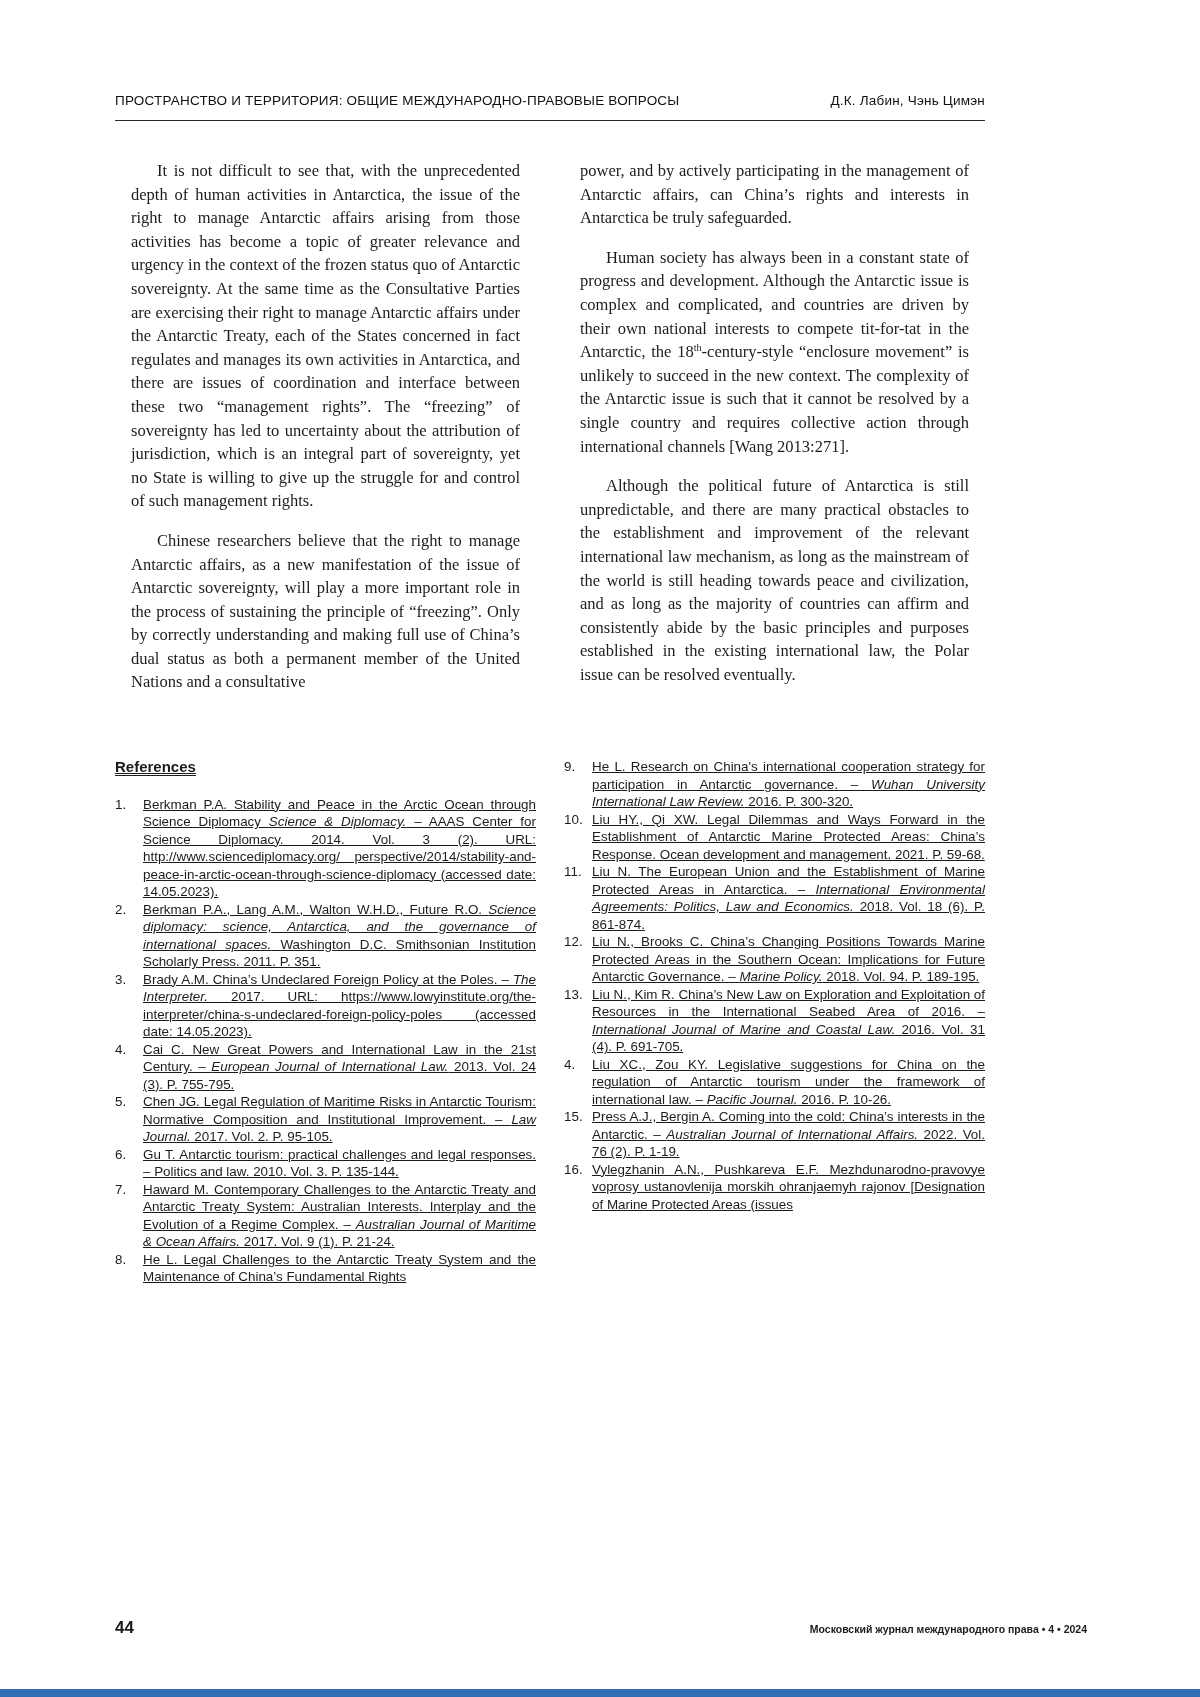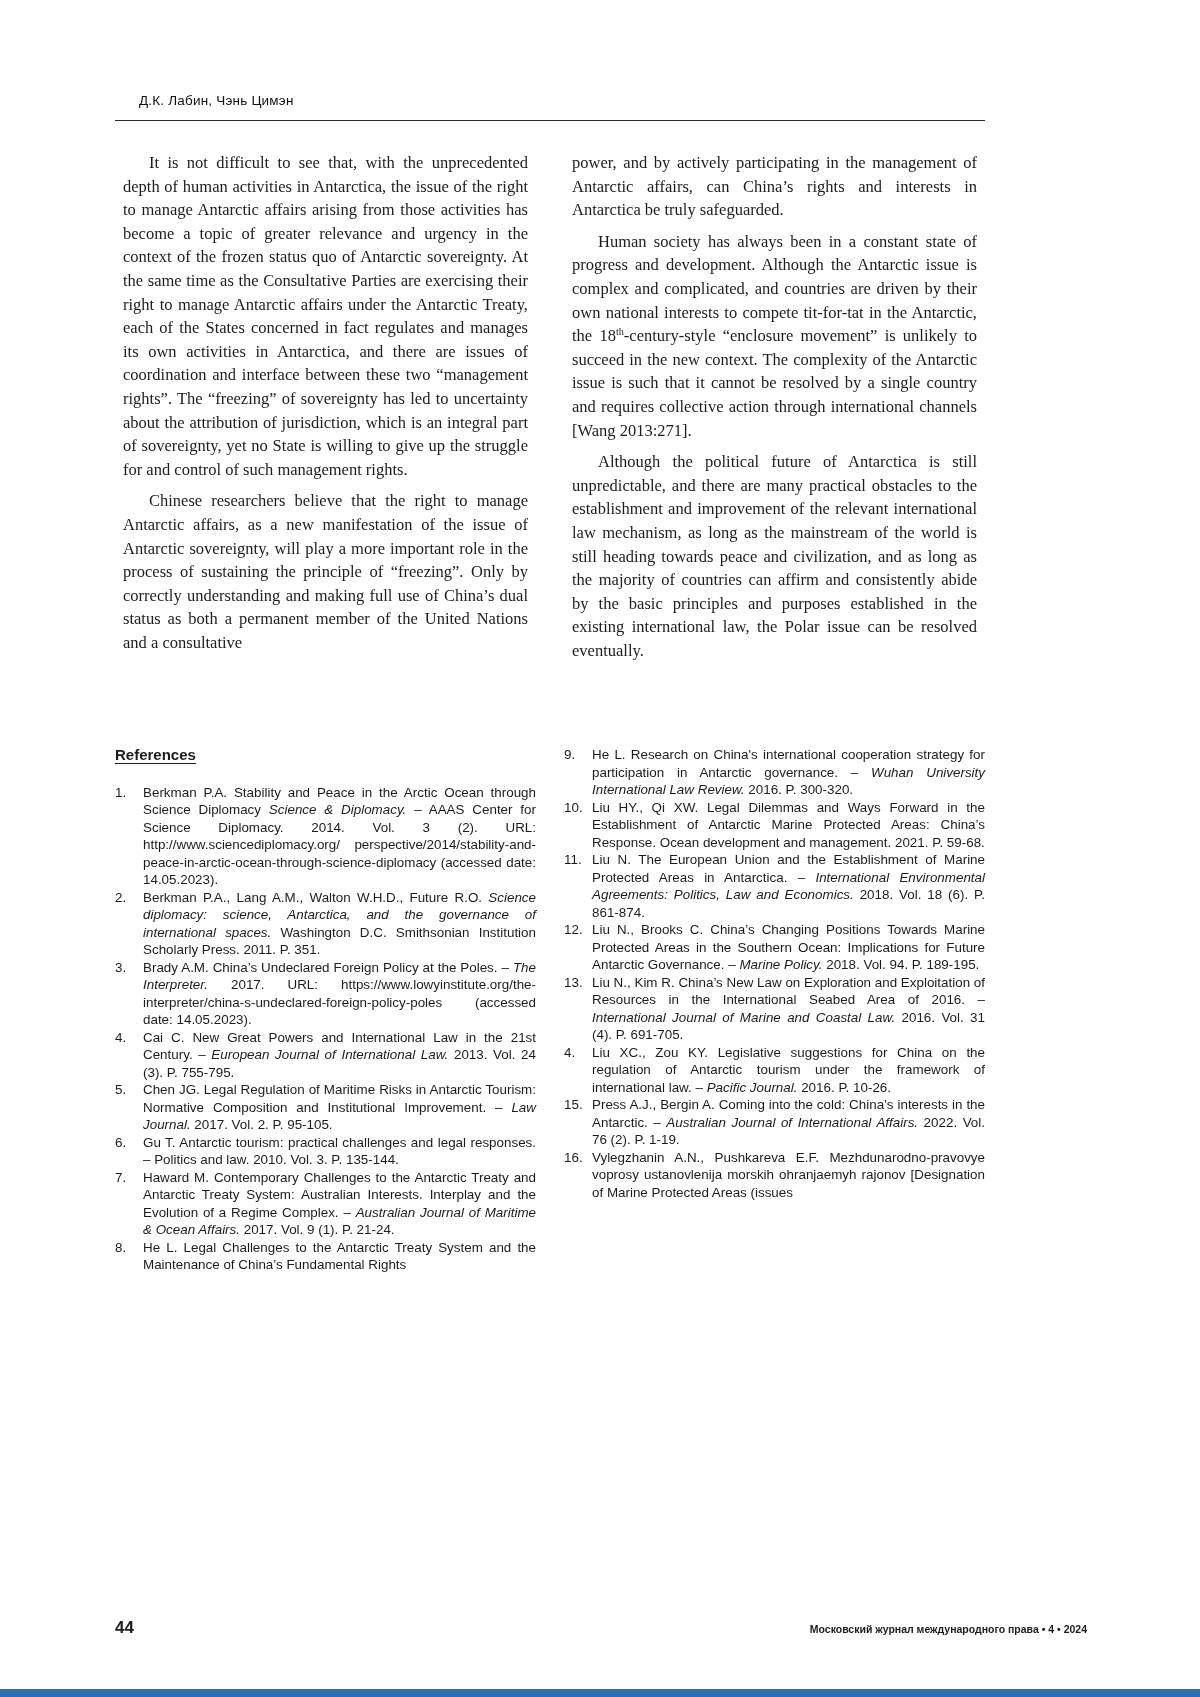--- a/index.html
+++ b/index.html
@@ -33,29 +33,30 @@
   .header .authors { white-space: nowrap; padding-left: 24px; margin-top: 15px; }
   
   .columns { display: flex; gap: 28px; }
   .col { flex: 1 1 0; min-width: 0; text-align: justify; }
   
   .body-text {
     margin-top: 22px;
     font-size: 16.5px;
     line-height: 23.6px;
   }
-  .para { margin: 8px; text-indent: 26px; }
+  .para { margin: 16px; text-indent: 26px; }
   .para.noindent { text-indent: 0; }
   sup { font-size: 0.62em; line-height: 0; vertical-align: super; }
   
   .refs-section {
-    margin-top: 76px;
+    margin-top: 48px;
     font-family: "Liberation Sans", sans-serif;
     font-size: 13.4px;
     line-height: 17.5px;
+    text-decoration: underline;
   }
   .ref-heading {
     font-weight: bold;
     font-size: 15px;
     text-decoration: underline;
     text-underline-offset: 3px;
     text-align: left;
     margin-bottom: 20px;
   }
   .ref-item {
@@ -89,20 +90,21 @@
     left: 0; right: 0; bottom: 0;
     height: 8px;
   }
 </style>
 </head>
 <body>
 
 <div class="content">
 
   <div class="header">
+    <span class="running-title">ПРОСТРАНСТВО И ТЕРРИТОРИЯ: ОБЩИЕ МЕЖДУНАРОДНО-ПРАВОВЫЕ ВОПРОСЫ</span>
     <span class="authors">Д.К. Лабин, Чэнь Цимэн</span>
   </div>
 
   <div class="columns body-text">
     <div class="col">
         <p class="para"><span>It is not difficult to see that, with the unprecedented depth of human activities in Antarctica, the issue of the right to manage Antarctic affairs arising from those activities has become a topic of greater relevance and urgency in the context of the frozen status quo of Antarctic sovereignty. At the same time as the Consultative Parties are exercising their right to manage Antarctic affairs under the Antarctic Treaty, each of the States concerned in fact regulates and manages its own activities in Antarctica, and there are issues of coordination and interface between these two “management rights”. The “freezing” of sovereignty has led to uncertainty about the attribution of jurisdiction, which is an integral part of sovereignty, yet no State is willing to give up the struggle for and control of such management rights.</span></p>
         <p class="para"><span>Chinese researchers believe that the right to manage Antarctic affairs, as a new manifestation of the issue of Antarctic sovereignty, will play a more important role in the process of sustaining the principle of “freezing”. Only by correctly understanding and making full use of China’s dual status as both a permanent member of the United Nations and a consultative</span></p>
       </div>
     <div class="col">
         <p class="para noindent"><span>power, and by actively participating in the management of Antarctic affairs, can China’s rights and interests in Antarctica be truly safeguarded.</span></p>

